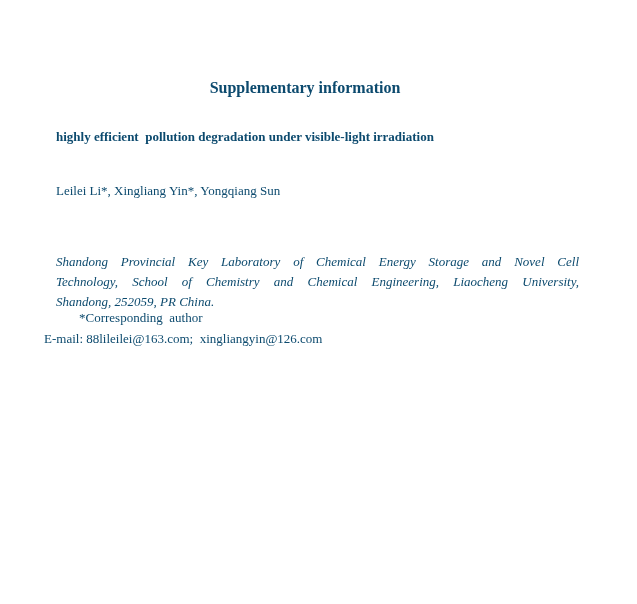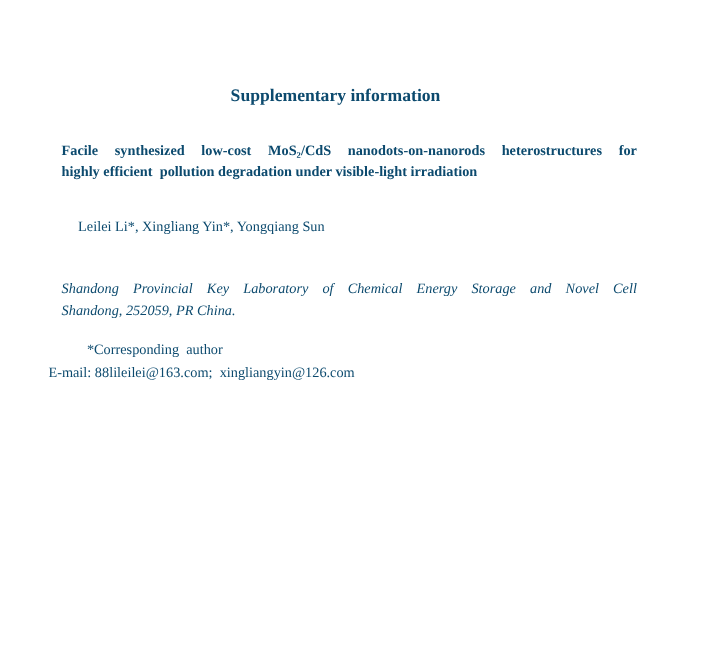--- a/index.html
+++ b/index.html
@@ -43,21 +43,21 @@
     text-align-last: justify;
   }
   .paper-title .line:last-child {
     white-space: pre-wrap;
   }
   .authors {
     position: absolute;
     top: 181px;
     left: 56px;
     width: 523px;
-    margin: 15px;
+    margin: 0;
     font-size: 13px;
     line-height: 19px;
   }
   .affiliation {
     position: absolute;
     top: 218px;
     left: 56px;
     width: 523px;
     font-size: 13px;
     line-height: 20px;
@@ -90,28 +90,28 @@
   }
 </style>
 </head>
 <body>
 
 <div class="page">
 
   <h1 class="doc-heading">Supplementary information</h1>
 
   <div class="paper-title">
-      <div class="line">Facile synthesized low-cost MoS₂/CdS nanodots-on-nanorods heterostructures for</div>
       <div class="line">highly efficient  pollution degradation under visible-light irradiation</div>
     </div>
 
   <p class="authors">Leilei Li*, Xingliang Yin*, Yongqiang Sun</p>
 
   <div class="affiliation">
       <div class="line">Shandong Provincial Key Laboratory of Chemical Energy Storage and Novel Cell</div>
+      <div class="line">Technology, School of Chemistry and Chemical Engineering, Liaocheng University,</div>
       <div class="line">Shandong, 252059, PR China.</div>
     </div>
 
   <p class="corresponding">*Corresponding  author</p>
 
   <p class="email">E-mail: 88lileilei@163.com;  xingliangyin@126.com</p>
 
 </div>
 
 </body></html>

